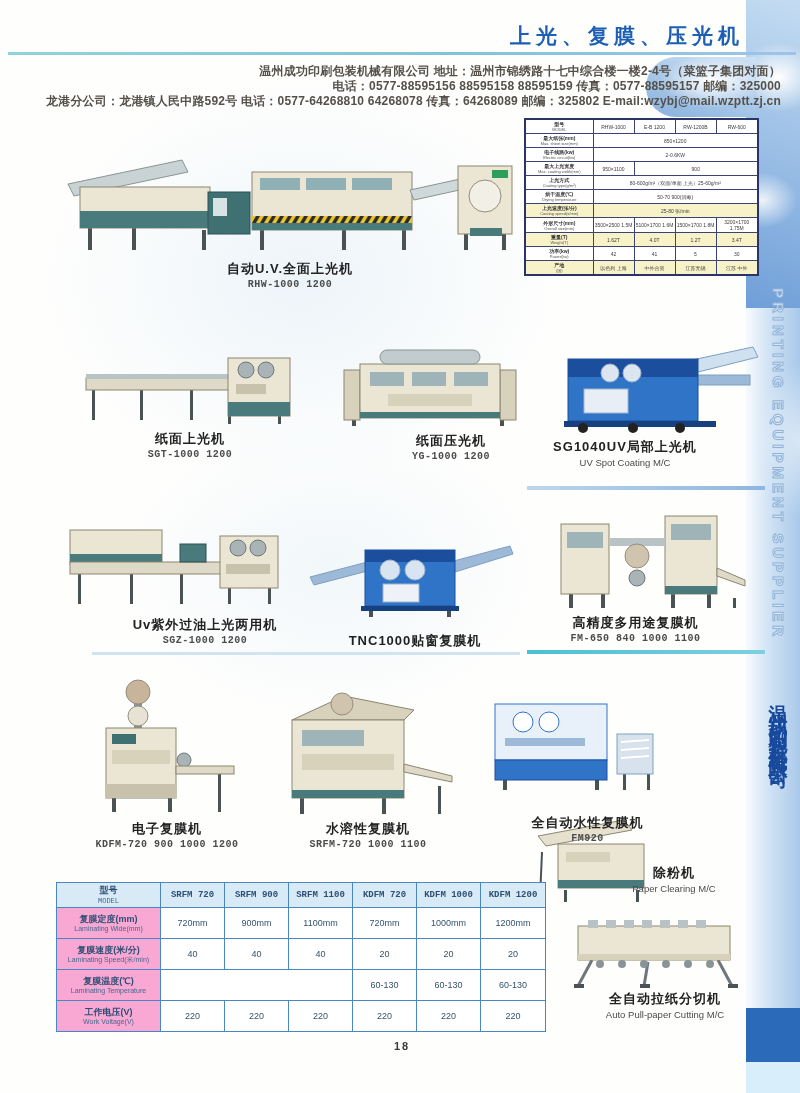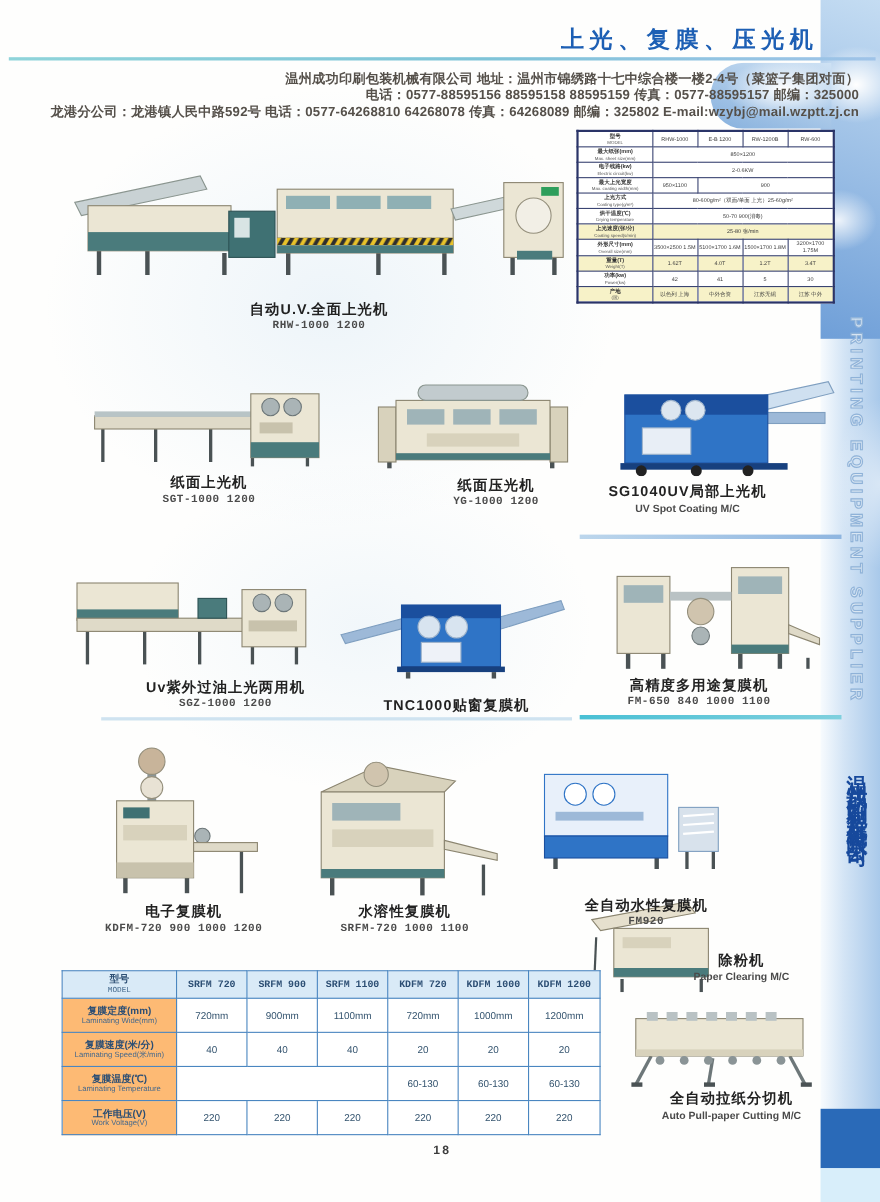--- a/index.html
+++ b/index.html
@@ -35,21 +35,21 @@
         color:#1d5fb4;letter-spacing:5px;}
   .rule{position:absolute;left:8px;top:52px;width:788px;height:3px;z-index:2;
         background:linear-gradient(90deg,#8fd4da,#7fc4d8 55%,#9fc3e8);}
   .company{position:absolute;left:46px;top:64px;z-index:2;font-size:12px;font-weight:bold;
         color:#55504a;line-height:15px;letter-spacing:.2px;white-space:nowrap;text-align:right;}
   
   .mlabel{position:absolute;text-align:center;color:#222;z-index:2;}
   .mlabel .nm{display:block;font-size:13px;font-weight:bold;letter-spacing:1px;}
   .mlabel .md{display:block;font-size:10px;font-weight:bold;color:#4c4c4c;
         font-family:"Liberation Mono",monospace;letter-spacing:.5px;margin-top:1px;}
-  .mlabel .en{display:block;font-size:9.5px;font-weight:bold;color:#4a4a4a;margin-top:1px;}
+  .mlabel .en{display:block;font-size:9.5px;font-weight:normal;color:#4a4a4a;margin-top:1px;}
   .ph{position:absolute;z-index:2;}
   .ph svg{display:block;}
   
   .div1{position:absolute;left:527px;top:486px;width:238px;height:4px;z-index:2;
         background:linear-gradient(90deg,#bcd6ec,#8fb6e0);}
   .div2a{position:absolute;left:92px;top:652px;width:428px;height:3px;z-index:2;background:#cfe3f0;}
   .div2b{position:absolute;left:527px;top:650px;width:238px;height:4px;z-index:2;
         background:linear-gradient(90deg,#49c0d4,#7fd0de);}
   
   .spec{position:absolute;left:524px;top:118px;width:233px;z-index:3;border-collapse:collapse;
@@ -59,21 +59,21 @@
   .spec td.lbl{text-align:center;font-weight:bold;color:#333;}
   .spec td.lbl .en{font-weight:normal;color:#555;font-size:4px;line-height:5px;}
   .spec tr.bandrow td{background:#f7f2c8;}
   
   .btab{position:absolute;left:56px;top:882px;width:489px;z-index:2;border-collapse:collapse;
         table-layout:fixed;border:1px solid #4a86c0;background:#fff;}
   .btab td{border:1px solid #4a86c0;text-align:center;vertical-align:middle;
         font-size:9px;color:#33536e;height:30px;padding:0 1px;}
   .btab tr.hdr td{height:24px;background:#d9eaf7;font-weight:bold;font-family:"Liberation Mono",monospace;
         font-size:9px;color:#2d4f74;}
-  .btab td.lbl{background:#fdba74;font-weight:bold;color:#2d4f74;}
+  .btab td.lbl{background:#f9a8d4;font-weight:bold;color:#2d4f74;}
   .btab td.lbl .en{display:block;font-weight:normal;font-size:7px;color:#44688c;line-height:8px;}
   .btab td.lbl .cn{display:block;font-size:9px;line-height:11px;}
   .pageno{position:absolute;left:388px;top:1040px;width:28px;text-align:center;z-index:2;
         font-size:11px;font-weight:bold;color:#3c3c3c;letter-spacing:2px;}
 </style>
 </head>
 <body>
 
 <div class="page">
 
@@ -341,21 +341,21 @@
         </g>
       <rect x="30" y="56" width="152" height="6" fill="#d8d2bc"></rect>
       <g fill="#4a5254">
           <rect x="26" y="86" width="10" height="4"></rect>
           <rect x="180" y="86" width="10" height="4"></rect>
         <rect x="92" y="86" width="10" height="4"></rect>
         </g>
     </svg>
   </div>
 
-  <div class="mlabel" style="left:160px;top:260px;width:260px;margin-top:12px;">
+  <div class="mlabel" style="left:160px;top:260px;width:260px;">
     <span class="nm">自动U.V.全面上光机</span>
     <span class="md">RHW-1000  1200</span>
   </div>
   <div class="mlabel" style="left:90px;top:430px;width:200px;">
     <span class="nm">纸面上光机</span>
     <span class="md">SGT-1000  1200</span>
   </div>
   <div class="mlabel" style="left:356px;top:432px;width:190px;">
     <span class="nm">纸面压光机</span>
     <span class="md">YG-1000  1200</span>

